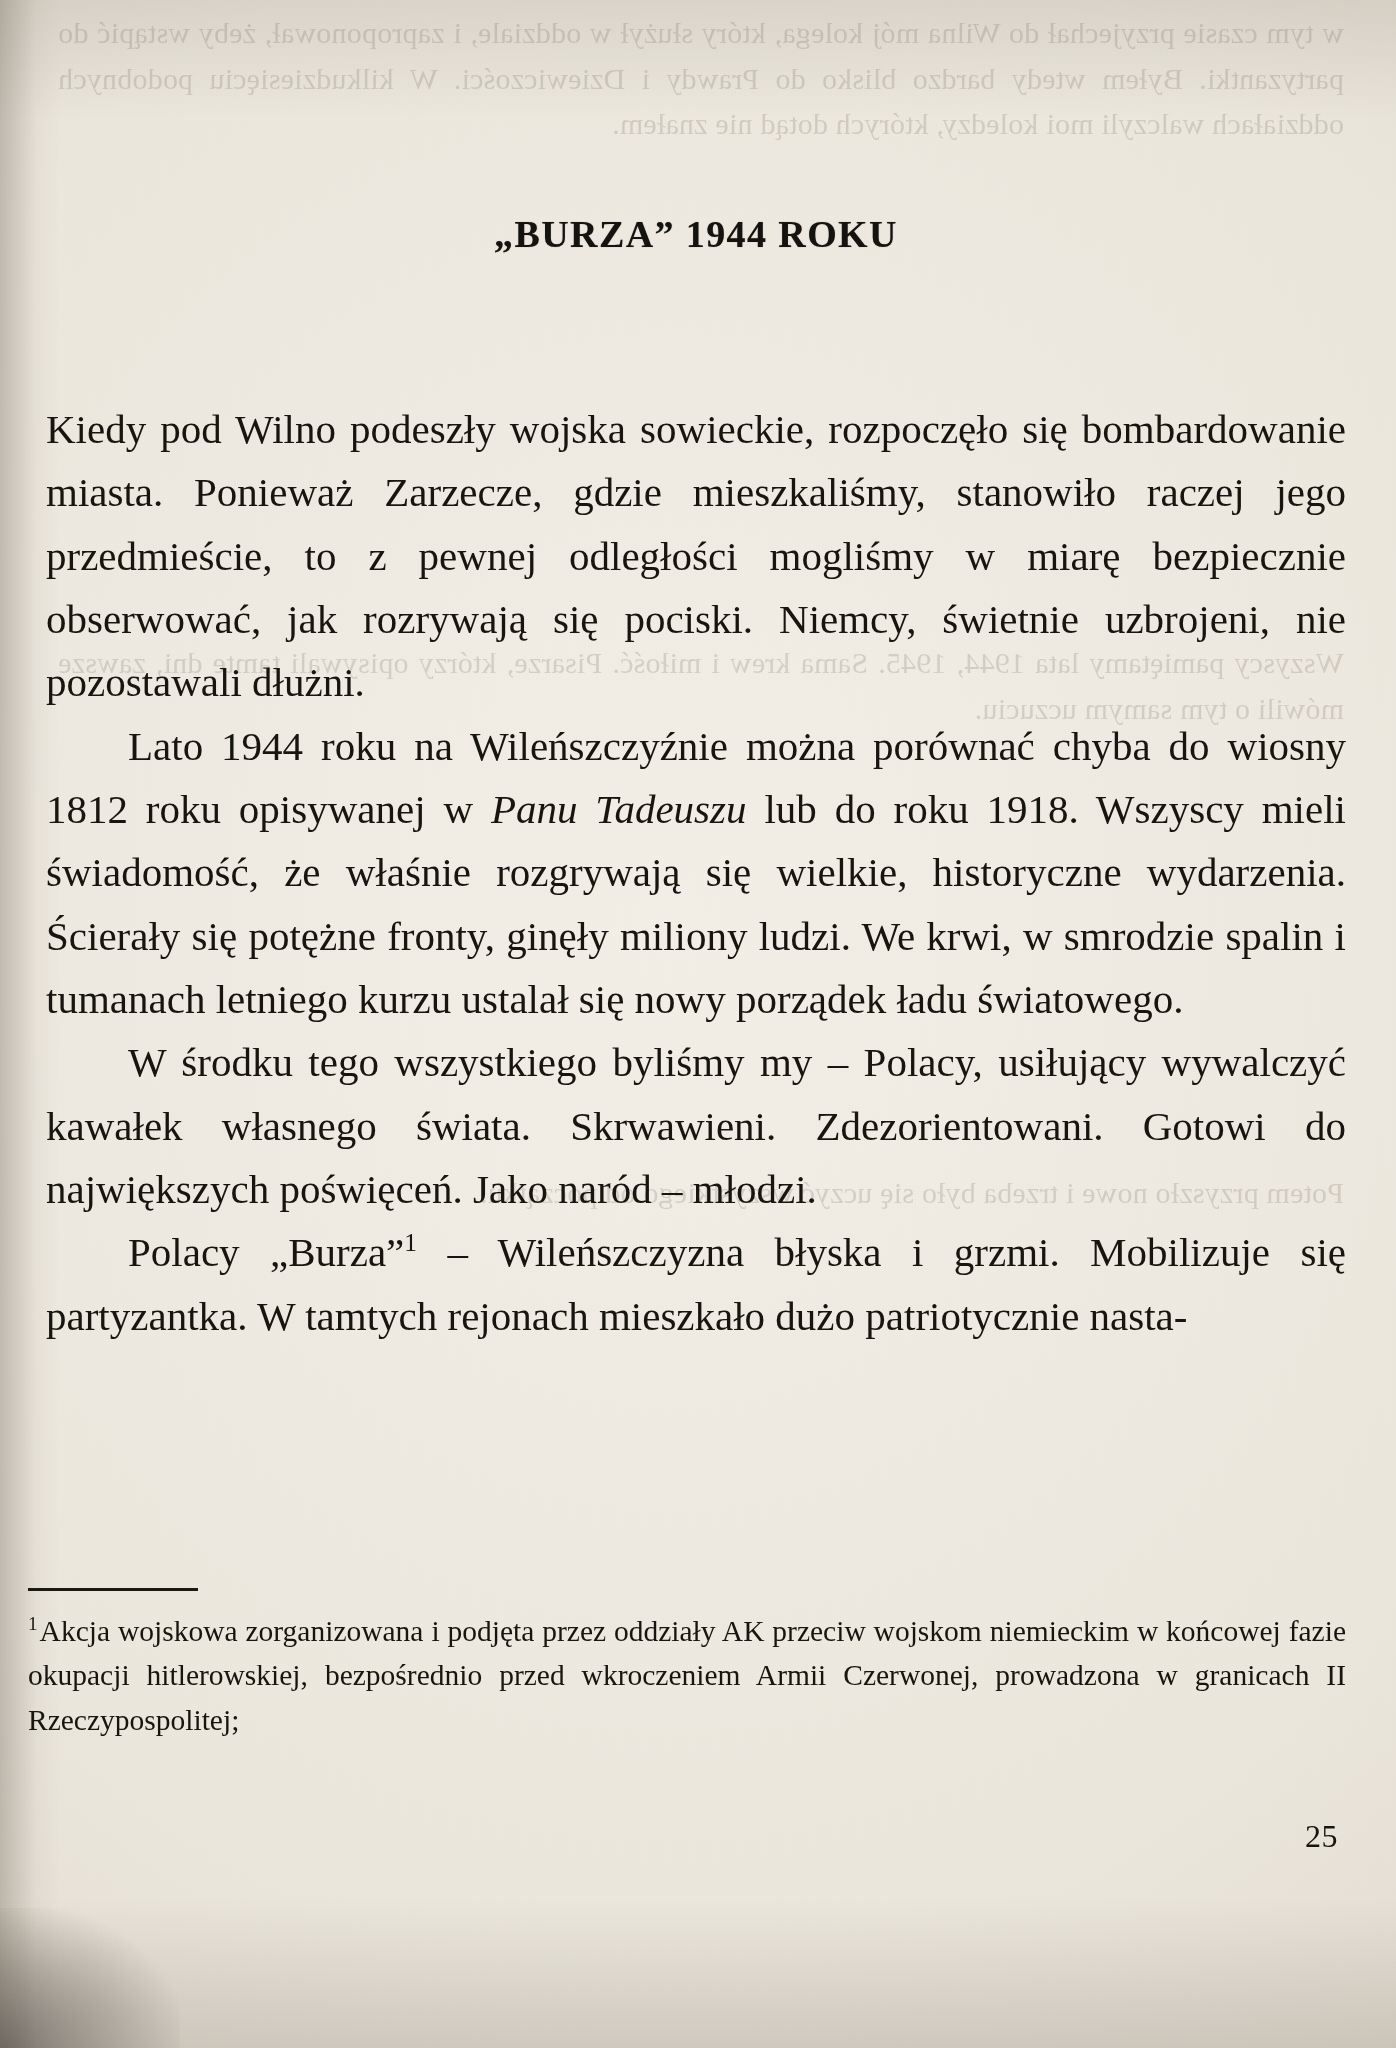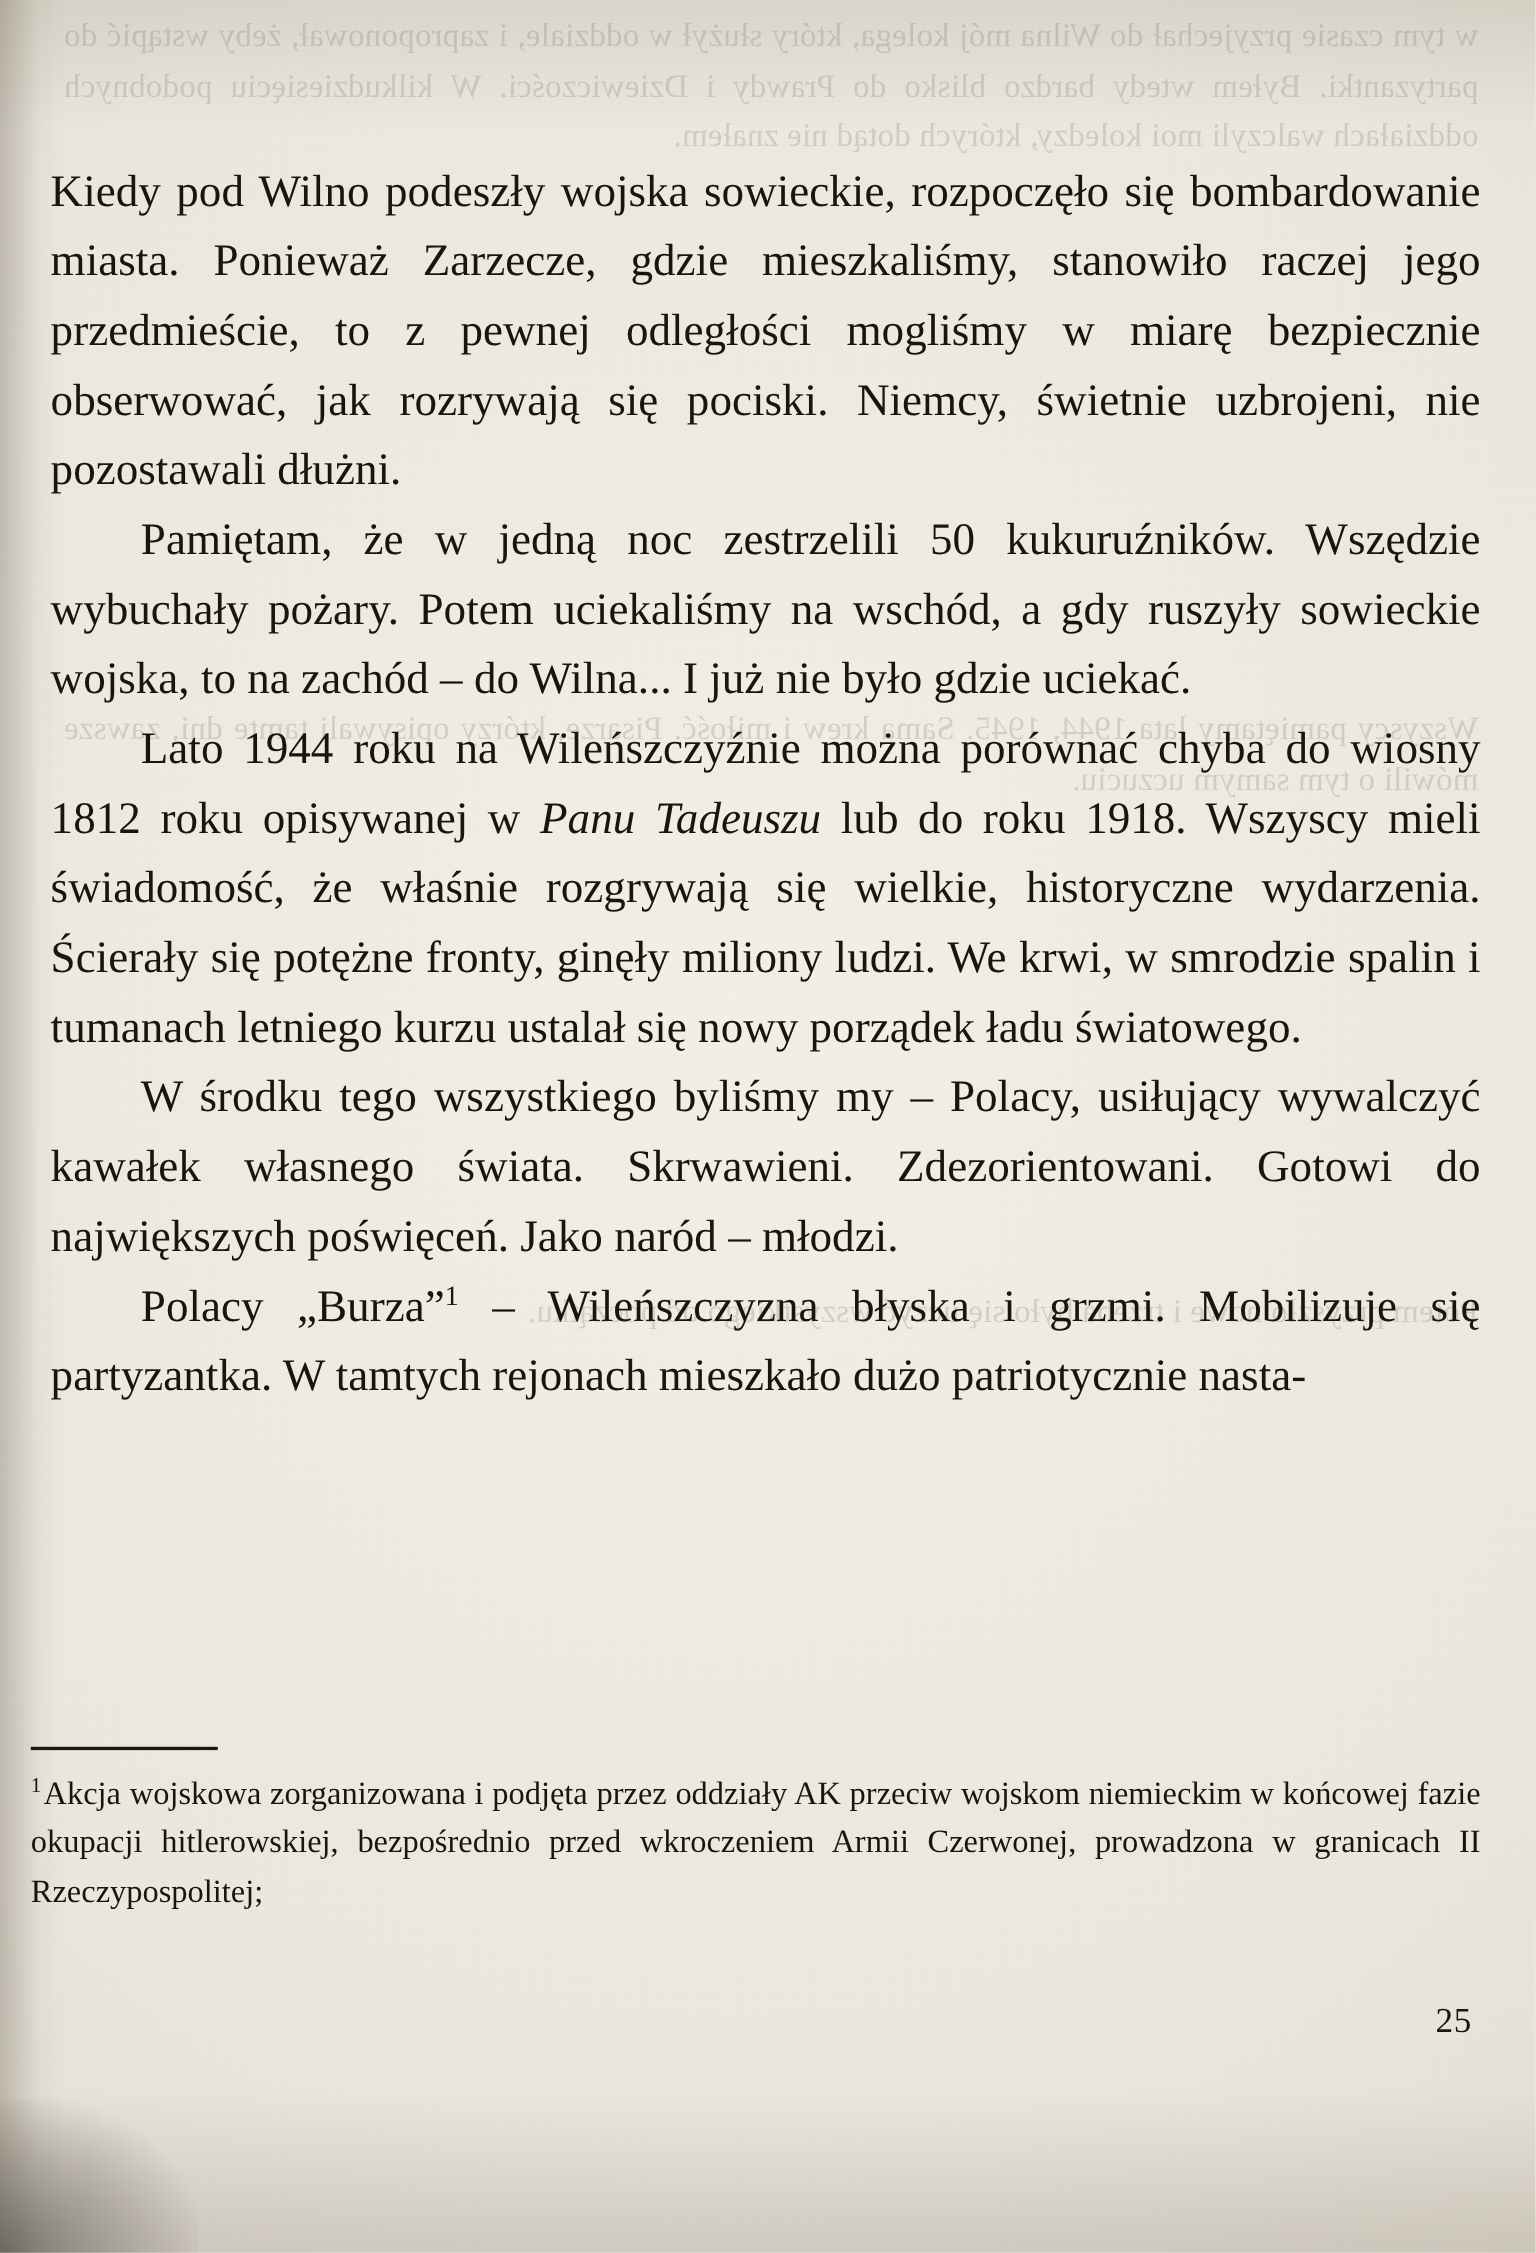--- a/index.html
+++ b/index.html
@@ -185,26 +185,26 @@
   <div class="gutter-shadow"></div>
   <div class="bottom-shadow"></div>
   <div class="corner-blob"></div>
 
   <div class="bleed bleed-top">w tym czasie przyjechał do Wilna mój kolega, który służył w oddziale, i zaproponował, żeby wstąpić do partyzantki. Byłem wtedy bardzo blisko do Prawdy i Dziewiczości. W kilkudziesięciu podobnych oddziałach walczyli moi koledzy, których dotąd nie znałem.</div>
   <div class="bleed bleed-mid">Wszyscy pamiętamy lata 1944, 1945. Sama krew i miłość. Pisarze, którzy opisywali tamte dni, zawsze mówili o tym samym uczuciu.</div>
   <div class="bleed bleed-bottom">Potem przyszło nowe i trzeba było się uczyć wszystkiego od początku.</div>
 
   <div class="content">
 
+    <h1 class="chapter-title">„BURZA” 1944 ROKU</h1>
 
     <div class="body-text">
 
       <p>Kiedy pod Wilno podeszły wojska sowieckie, rozpoczęło się bombardowanie miasta. Ponieważ Zarzecze, gdzie mieszkaliśmy, stanowiło raczej jego przedmieście, to z pewnej odległości mogliśmy w miarę bezpiecznie obserwować, jak rozrywają się pociski. Niemcy, świetnie uzbrojeni, nie pozostawali dłużni.</p>
 
-      <p class="indent">Pamiętam, że w jedną noc zestrzelili 50 kukuruźników. Wszędzie wybuchały pożary. Potem uciekaliśmy na wschód, a gdy ruszyły sowieckie wojska, to na zachód – do Wilna... I już nie było gdzie uciekać.</p>
 
       <p class="indent"><span>Lato 1944 roku na Wileńszczyźnie można porównać chyba do wiosny 1812 roku opisywanej w </span><em>Panu Tadeuszu</em><span> lub do roku 1918. Wszyscy mieli świadomość, że właśnie rozgrywają się wielkie, historyczne wydarzenia. Ścierały się potężne fronty, ginęły miliony ludzi. We krwi, w smrodzie spalin i tumanach letniego kurzu ustalał się nowy porządek ładu światowego.</span></p>
 
       <p class="indent">W środku tego wszystkiego byliśmy my – Polacy, usiłujący wywalczyć kawałek własnego świata. Skrwawieni. Zdezorientowani. Gotowi do największych poświęceń. Jako naród – młodzi.</p>
 
       <p class="indent"><span>Polacy „Burza”</span><span class="footnote-ref">1</span><span> – Wileńszczyzna błyska i grzmi. Mobilizuje się partyzantka. W tamtych rejonach mieszkało dużo patriotycznie nasta-</span></p>
 
     </div>
   </div>
 

